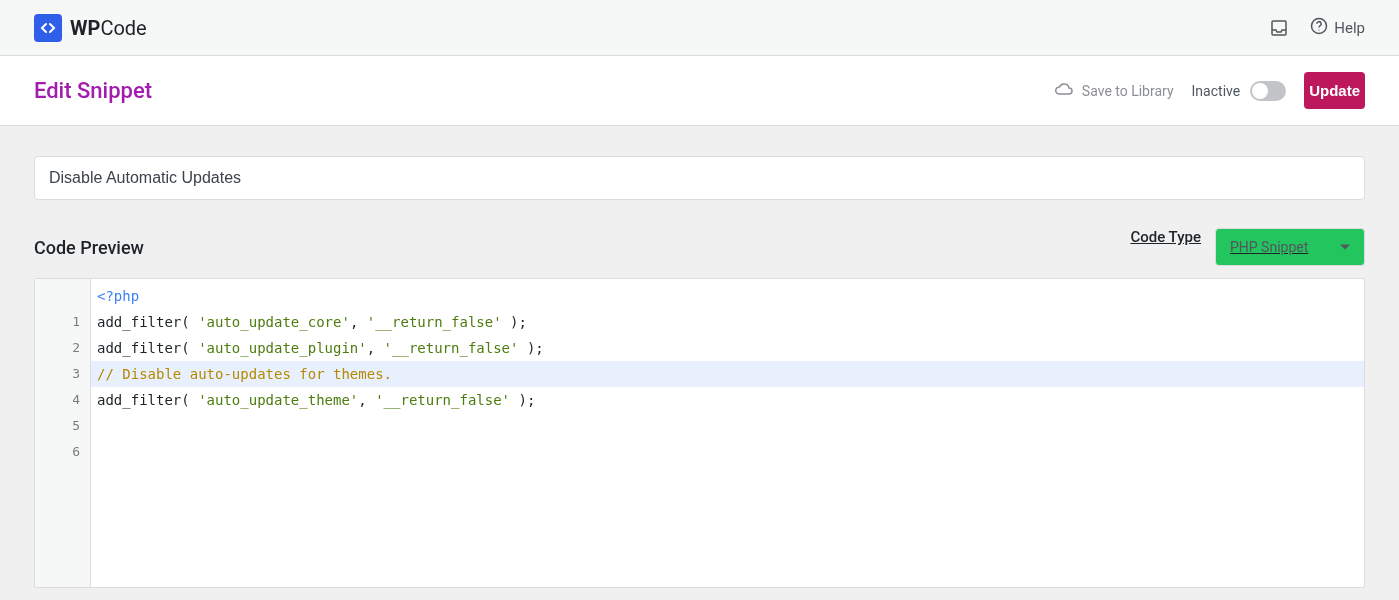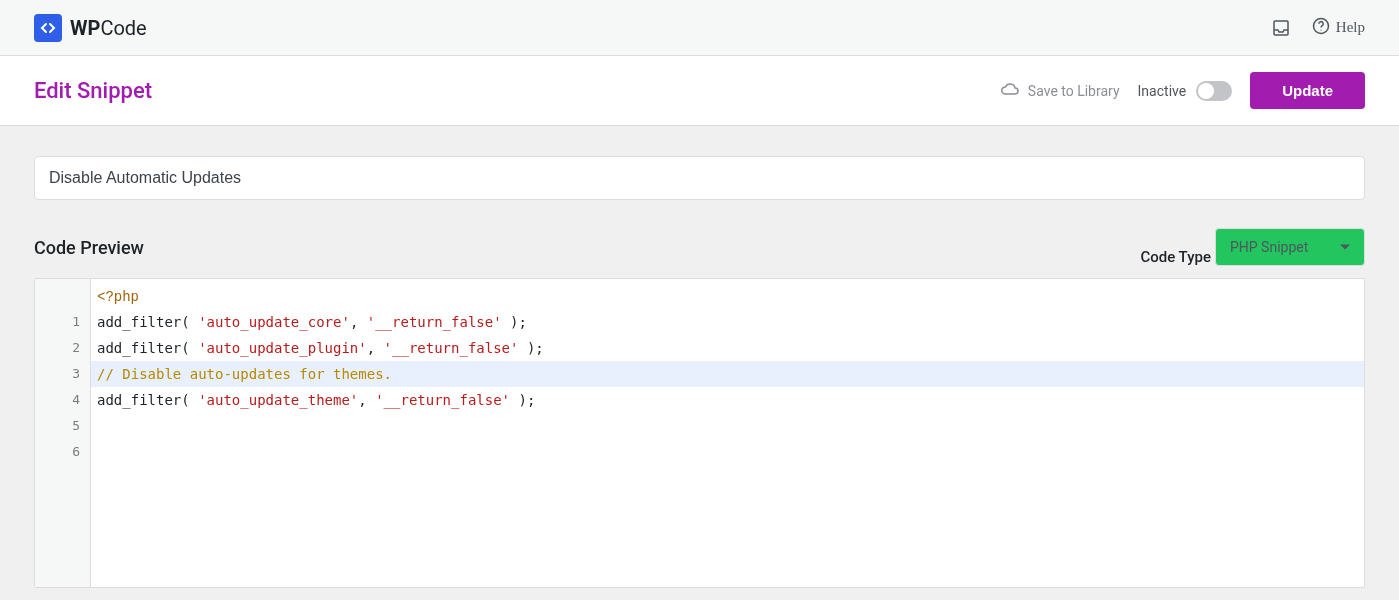--- a/index.html
+++ b/index.html
@@ -34,21 +34,20 @@
     font-size: 20px;
     color: #1d2327;
   }
   .logo-text .bold { font-weight: 700; }
   .top-right {
     margin-left: auto;
     display: flex;
     align-items: center;
     gap: 22px;
     color: #50575e;
-    font-family: Liberation Serif, serif;
   }
   .help-link {
     display: flex;
     align-items: center;
     gap: 6px;
     font-size: 15px;
     color: #50575e;
   }
   .icon-btn { display:flex; align-items:center; justify-content:center; }
 
@@ -95,24 +94,24 @@
     content: "";
     position: absolute;
     left: 2px;
     top: 2px;
     width: 16px;
     height: 16px;
     background: #fff;
     border-radius: 50%;
   }
   .update-btn {
-    background: #a21caf;
+    background: #be185d;
     color: #fff;
     border: none;
-    padding: 10px 32px;
+    padding: 10px 5px;
     border-radius: 4px;
     font-size: 15px;
     font-weight: 600;
     cursor: pointer;
   }
 
   .content {
     padding: 30px 34px;
   }
   .title-input {
@@ -130,22 +129,23 @@
     margin-top: 28px;
     margin-bottom: 12px;
   }
   .preview-title {
     font-size: 18px;
     font-weight: 500;
   }
   .code-type-wrap {
     margin-left: auto;
     display: flex;
-    align-items: flex-end;
-    gap: 4px;
+    align-items: flex-start;
+    gap: 14px;
+    text-decoration: underline;
   }
   .code-type-label {
     font-size: 15px;
     font-weight: 500;
   }
   .code-type-select {
     border: 1px solid #dcdcde;
     background: #22c55e;
     border-radius: 4px;
     padding: 10px 40px 10px 14px;
@@ -198,24 +198,24 @@
   }
   .code-line {
     height: 26px;
     line-height: 26px;
     padding: 0 6px;
     white-space: pre;
   }
   .code-line.highlighted {
     background: #e8f0fe;
   }
-  .tk-preproc { color: #a16207; font-family: Liberation Mono, monospace; }
+  .tk-preproc { color: #3b82f6; }
   .tk-comment { color: #b58900; }
   .tk-fn { color: #1d2327; }
-  .tk-string { color: #b91c1c; }
+  .tk-string { color: #4d7c0f; }
   .tk-punct { color: #1d2327; }
 </style>
 </head>
 <body>
 
 <div class="top-header">
   <div class="logo-wrap">
     <div class="logo-box">
       <svg width="16" height="16" viewBox="0 0 16 16">
           <polyline points="6,4 2,8 6,12" fill="none" stroke="#fff" stroke-width="2" stroke-linecap="round"></polyline>

